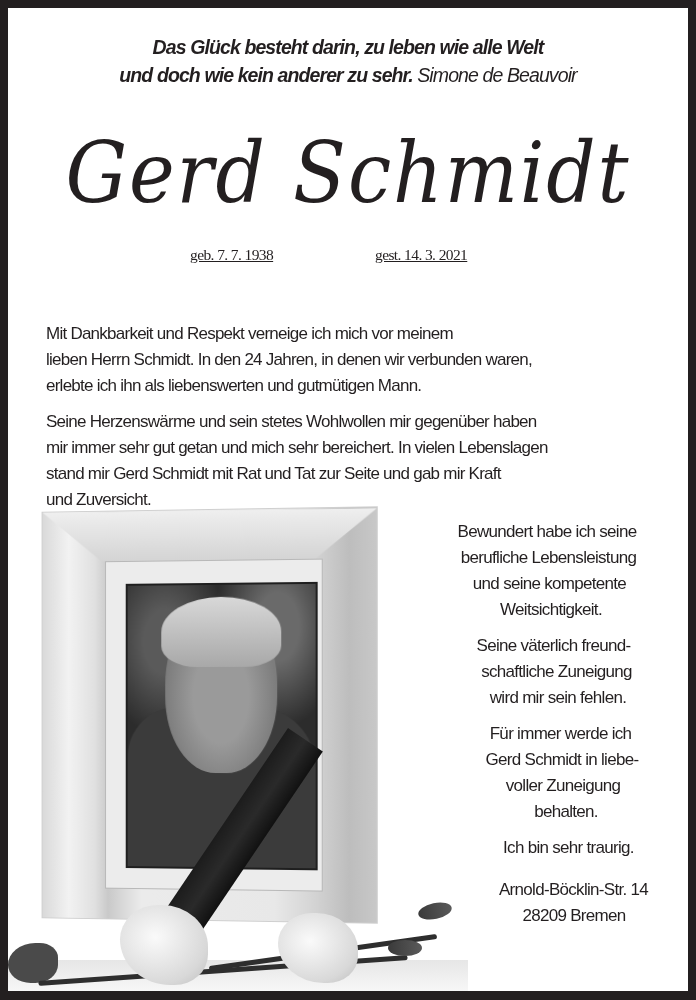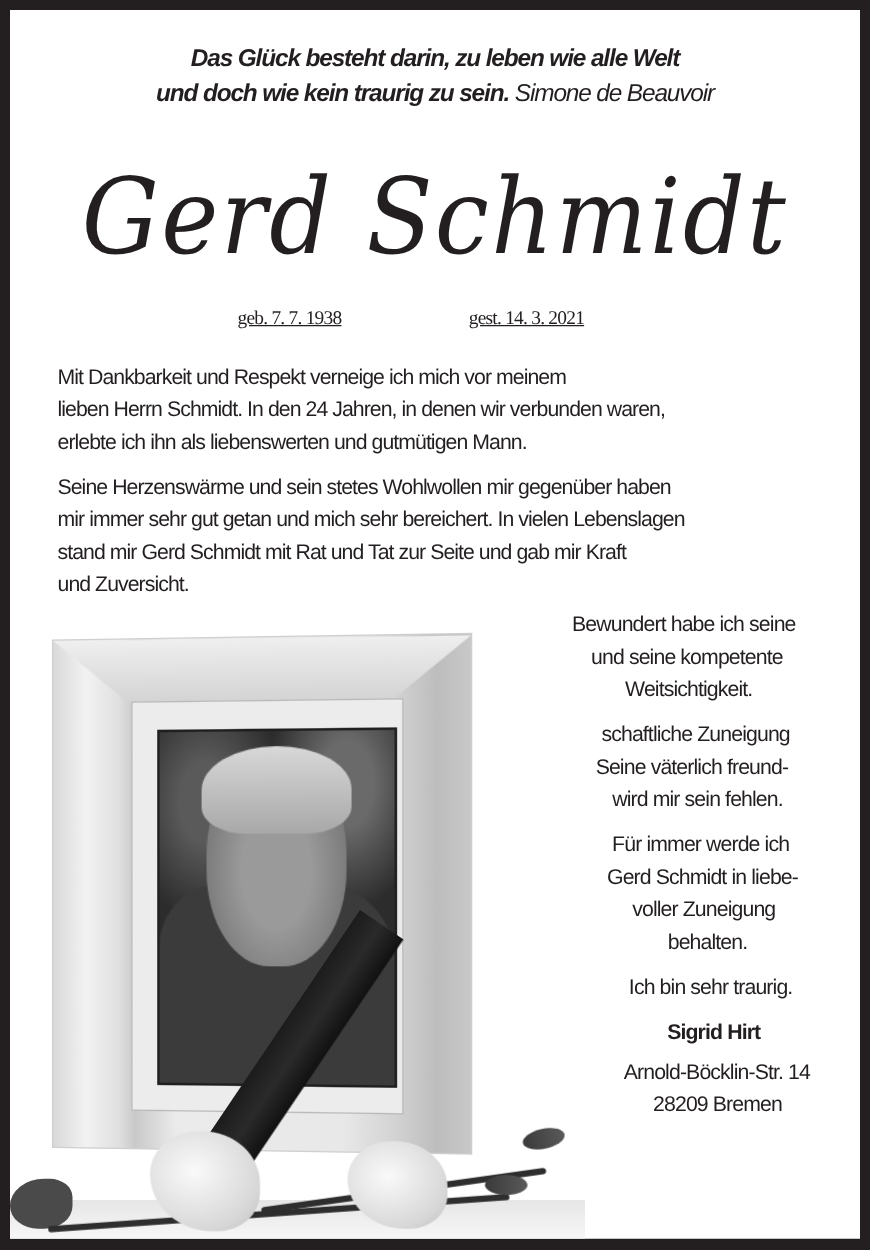--- a/index.html
+++ b/index.html
@@ -5,21 +5,21 @@
     html, body { margin: 0; padding: 0; }
     body {
       width: 696px; height: 1000px; background: #231f20;
       position: relative; overflow: hidden;
       font-family: "Liberation Sans", sans-serif;
     }
     .page {
       position: absolute; left: 8px; top: 8px; width: 680px; height: 983px;
       background: #ffffff; overflow: hidden;
     }
-    .narrow { font-family: "Liberation Sans", sans-serif; color: #231f20; }
+    .narrow { font-family: "Liberation Sans", sans-serif; color: #231f20; margin-top: 32px; }
     .quote {
       position: absolute; left: 0; top: 25px; width: 680px; text-align: center;
       font-size: 19.5px; line-height: 28px; font-style: italic; font-weight: bold;
       letter-spacing: -0.9px; color: #231f20;
     }
     .quote .author { font-weight: normal; }
     .name {
       position: absolute; left: 0; top: 105px; width: 680px; text-align: center;
       font-family: "DejaVu Serif", serif; font-style: italic; font-size: 84px;
       line-height: 120px; color: #231f20; letter-spacing: 2px;
@@ -104,21 +104,21 @@
       background: linear-gradient(180deg, #e6e6e6, #f7f7f7);
     }
   </style>
 </head>
 <body>
 
 <div class="page">
 
   <div class="quote">
     <div>Das Glück besteht darin, zu leben wie alle Welt</div>
-    <div><span>und doch wie kein traurig zu sein.</span> <span class="author">Simone de Beauvoir</span></div>
+    <div><span>und doch wie kein anderer zu sehr.</span> <span class="author">Simone de Beauvoir</span></div>
   </div>
 
   <div class="name">Gerd Schmidt</div>
 
   <div class="dates" style="left:182px;">geb. 7. 7. 1938</div>
   <div class="dates" style="left:367px;">gest. 14. 3. 2021</div>
 
   <div class="intro narrow">
     <p>
       <span style="display:block">Mit Dankbarkeit und Respekt verneige ich mich vor meinem</span>
@@ -154,38 +154,38 @@
   <div class="stem" style="left:30px;top:960px;width:370px;transform:rotate(-4deg);"></div>
   <div class="stem" style="left:200px;top:942px;width:230px;transform:rotate(-8deg);"></div>
   <div class="rose" style="left:112px;top:897px;width:88px;height:80px;"></div>
   <div class="rose" style="left:270px;top:905px;width:80px;height:70px;"></div>
   <div class="bud" style="left:410px;top:895px;transform:rotate(-12deg);"></div>
   <div class="bud" style="left:380px;top:932px;"></div>
 
   <div class="right-col narrow">
     <div>
       <span class="line" style="padding-left:12px">Bewundert habe ich seine</span>
+      <span class="line" style="padding-left:15px">berufliche Lebensleistung</span>
       <span class="line" style="padding-left:17px">und seine kompetente</span>
       <span class="line" style="padding-left:20px">Weitsichtigkeit.</span>
     </div>
     <div class="gap"></div>
     <div>
+      <span class="line" style="padding-left:25px">Seine väterlich freund-</span>
       <span class="line" style="padding-left:31px">schaftliche Zuneigung</span>
-      <span class="line" style="padding-left:25px">Seine väterlich freund-</span>
       <span class="line" style="padding-left:34px">wird mir sein fehlen.</span>
     </div>
     <div class="gap"></div>
     <div>
       <span class="line" style="padding-left:39px">Für immer werde ich</span>
       <span class="line" style="padding-left:42px">Gerd Schmidt in liebe-</span>
       <span class="line" style="padding-left:44px">voller Zuneigung</span>
       <span class="line" style="padding-left:50px">behalten.</span>
     </div>
     <div class="gap"></div>
     <span class="line" style="padding-left:55px">Ich bin sehr traurig.</span>
     <div class="gap"></div>
-    <span class="line sign" style="padding-left:60px">Sigrid Hirt</span>
     <div style="height:6px"></div>
     <span class="line" style="padding-left:65px">Arnold-Böcklin-Str. 14</span>
     <span class="line" style="padding-left:66px">28209 Bremen</span>
   </div>
 
 </div>
 
 </body></html>

